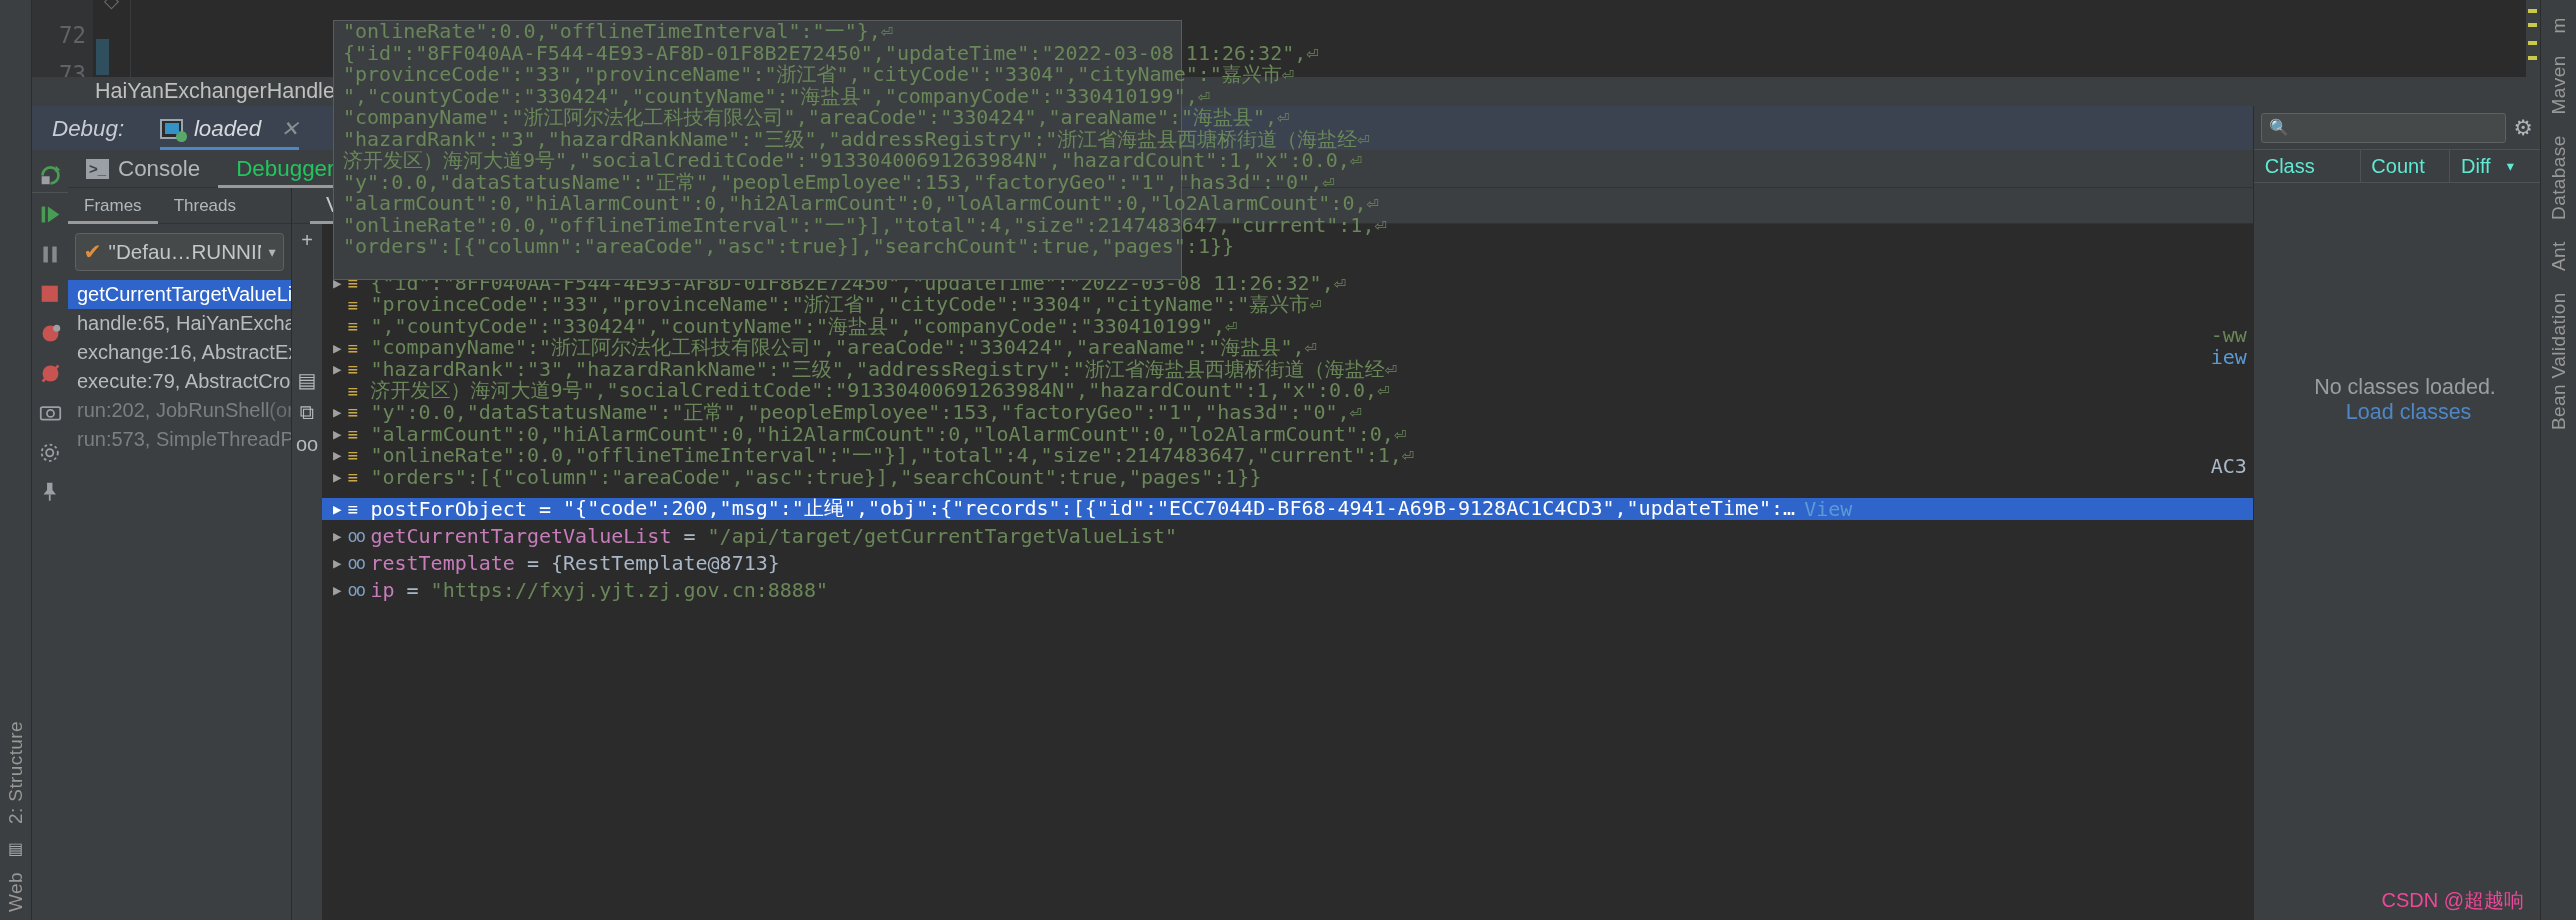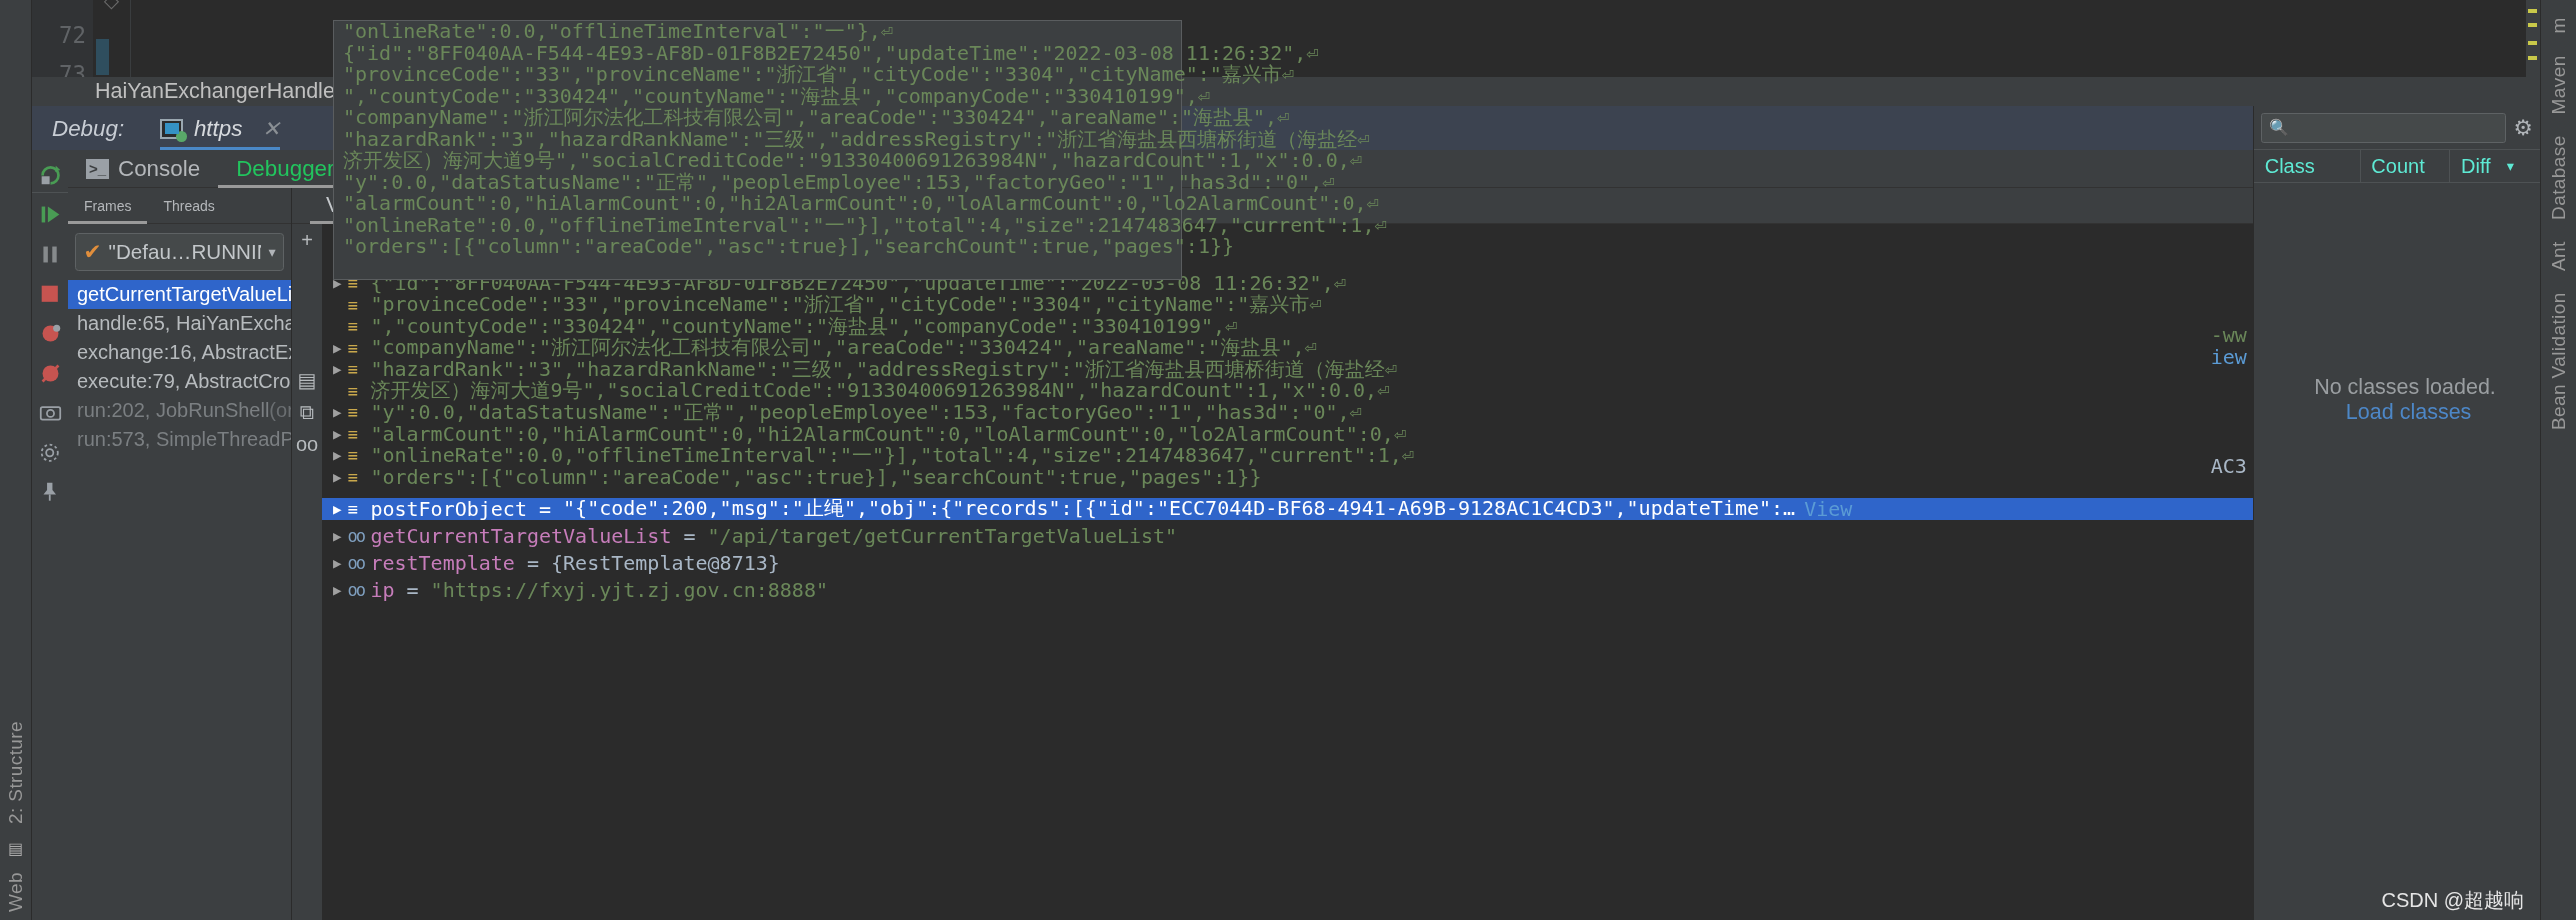--- a/index.html
+++ b/index.html
@@ -75,21 +75,21 @@
   .console-ico { width:23px; height:20px; background:#9aa0a6; color:#3c3f41; font-size:15px;
     display:flex; align-items:center; justify-content:center; font-weight:bold; }
   .tb-sep { width:0.9px; height:21.5px; background:#555; margin:0 12.5px; }
   .tbtn { width:36px; height:34px; display:flex; align-items:center; justify-content:center; }
 
   
   .frames-col { position:absolute; left:68px; top:188px; width:224px; bottom:0;
     background:#3c3f41; border-right:0.9px solid #2b2b2b; }
   .ft-row { height:36px; display:flex; align-items:center; border-bottom:0.9px solid #323232; }
   .ftab { position:relative; height:36px; display:flex; align-items:center; padding:0 16px;
-    color:#b4b7ba; font-size:14px; }
+    color:#b4b7ba; font-size:17px; }
   .ftab.active:after { content:""; position:absolute; left:0; bottom:-0.9px; height:3.6px; width:100%; background:#9a9a9a; }
   .thread-sel { margin:9px 7.2px; height:38px; border:0.9px solid #5e6264; border-radius:3.6px;
     background:#45494a; display:flex; align-items:center; padding:0 7.2px; gap:7.2px; }
   .chk { color:#e08e3c; font-size:21.5px; }
   .thread-txt { color:#c3c7ca; font-size:20.6px; white-space:nowrap; overflow:hidden; }
   .caret { margin-left:auto; color:#b0b4b8; font-size:14.3px; }
   .frame-list { margin-top:1.8px; }
   .frame { height:29px; display:flex; align-items:center; padding-left:9px;
     font-size:20px; color:#b7bbbe; white-space:nowrap; overflow:hidden; }
   .frame.sel { background:#2f65ca; color:#ffffff; }
@@ -139,21 +139,21 @@
   .mem-search { flex:1; height:30px; background:#45494a; border:0.9px solid #5e6264; border-radius:2.7px;
     display:flex; align-items:center; padding:0 7.2px; color:#8d9194; font-size:18px; }
   .mem-cols { height:34px; display:flex; align-items:center; border-top:0.9px solid #4e5254;
     border-bottom:0.9px solid #4e5254; color:#5eead4; font-size:20px; }
   .mcol { padding-left:10.7px; border-right:0.9px solid #4e5254; height:34px; display:flex; align-items:center; }
   .mem-empty { position:absolute; left:0; right:16px; top:269px; text-align:center;
     color:#9a9ea1; font-size:21.5px;margin-left:32px; }
   .mem-empty .lnk { color:#4d87c7; }
 
   
-  .watermark { position:absolute; right:52px; bottom:7.2px; color:#e5e5e5; font-size:20px; }
+  .watermark { position:absolute; right:52px; bottom:7.2px; color:#ec4899; font-size:20px; }
   svg { display:block; }
 </style>
 </head>
 <body>
 
 <div class="left-rail">
   <div class="rail-label">2: Structure</div>
   <div class="rail-icon">▤</div>
   <div class="rail-label">Web</div>
 </div>
@@ -203,21 +203,21 @@
   <span class="sep">›</span>
   <span>getCurrentTargetValueList()</span>
 </div>
 
 <div class="dbg-head">
   <span class="dbg-title">Debug:</span>
   <div class="dbg-tab">
     <span class="run-ico">
         <span class="dot"></span>
       </span>
-    <span class="tab-name">https</span>
+    <span class="tab-name">loaded</span>
     <span class="tab-x">✕</span>
     <span class="tab-underline"></span>
   </div>
   <div class="head-right">
     <span>⚙</span>
     <span>—</span>
   </div>
 </div>
 
 <div class="runbar">

